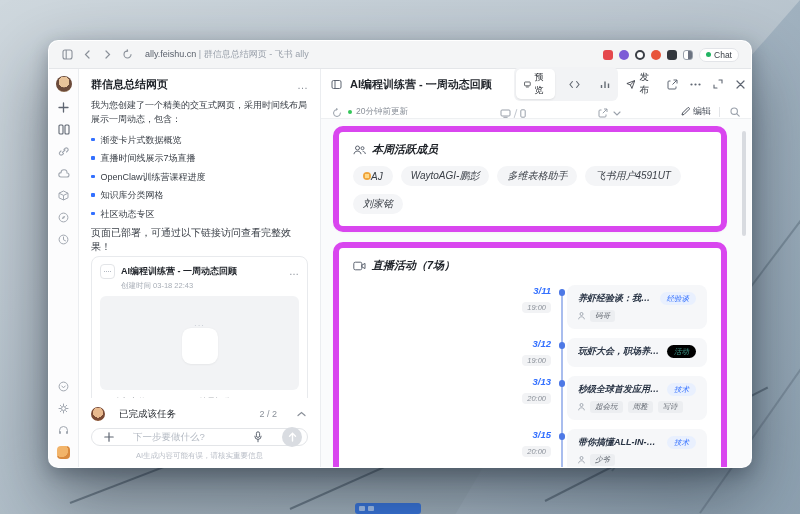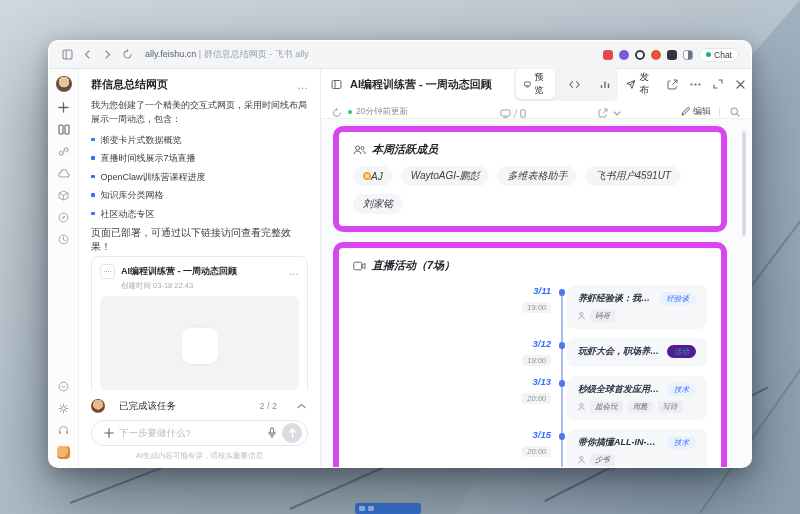--- a/index.html
+++ b/index.html
@@ -79,22 +79,22 @@
   .art-dots { position:absolute; left:50%; top:26%; transform:translateX(-50%); font-size:8px; color:#c4c9d0; letter-spacing:1px; }
   .art-foot { display:flex; align-items:center; margin-top:6px; font-size:8px; color:#646a73; gap:4px; }
   .art-foot .stars { color:#b9bec7; font-size:9px; letter-spacing:1.5px; }
   .af-spacer { flex:1; }
 
   .taskrow { display:flex; align-items:center; gap:14px; margin:9px 12px 0; }
   .task-av { width:14px; height:14px; border-radius:50%;
     background:radial-gradient(circle at 50% 40%, #e8b98e 0 45%, #7a4a35 46% 72%, #a06a46 73%); }
   .task-label { font-size:9.5px; color:#1f2329; flex:1; }
   .task-count { font-size:9px; color:#8a9099; margin-right:4px; }
-  .inputrow { margin:7px 12px 0; height:26px; border:1px solid #e3e5e8; border-radius:16px;
-    display:flex; align-items:center; padding:0 5px 0 10px; gap:4px; background:#fff; }
+  .inputrow { margin:7px 12px 0; height:18px; border:1px solid #e3e5e8; border-radius:16px;
+    display:flex; align-items:center; padding:0 5px 0 10px; gap:18px; background:#fff; }
   .ph { flex:1; font-size:9.5px; color:#b4bac3; white-space:nowrap; overflow:hidden; }
   .sendbtn { width:20px; height:20px; border-radius:50%; background:#d9dce1; display:flex; align-items:center; justify-content:center; color:#fff; }
   .disclaimer { text-align:center; font-size:7.5px; color:#b9bec7; padding:5px 0 6px; }
 
   
   .preview { flex:1; display:flex; flex-direction:column; min-width:0; background:#fff; }
   .pv-h1 { height:30px; flex:0 0 30px; display:flex; align-items:center; padding:0 10px; gap:8px; }
   .pv-title { font-size:11px; font-weight:bold; color:#1f2329; white-space:nowrap; }
   .seg { display:flex; align-items:center; background:#f2f3f5; border-radius:6px; padding:2px; gap:8px; margin-left:14px; }
   .seg .on { display:flex; align-items:center; gap:4px; background:#fff; border-radius:5px; padding:2px 8px;
@@ -136,21 +136,21 @@
   .tl-left { width:50px; flex:0 0 50px; text-align:right; }
   .tl-date { font-size:9.5px; font-weight:bold; color:#3370ff; }
   .tl-time { display:inline-block; margin-top:3px; background:#f2f3f5; border-radius:4px;
     padding:1px 5px; font-size:7.5px; color:#8a9099; }
   .tl-dot { position:absolute; left:57.5px; top:4px; width:6.5px; height:6.5px; border-radius:50%; background:#4e79e6; }
   .tl-card { flex:1; background:#f6f7f9; border-radius:8px; padding:7px 11px 7px; min-width:0; }
   .tl-trow { display:flex; align-items:center; gap:8px; }
   .tl-title { font-size:9px; font-weight:bold; color:#2a3546; white-space:nowrap; overflow:hidden; text-overflow:ellipsis; flex:1; }
   .badge { flex:0 0 auto; font-size:7.5px; border-radius:8px; padding:1.5px 7px; }
   .badge.blue   { background:#e9f0fe; color:#3370ff; }
-  .badge.teal   { background:#4c1d95; color:#3c9688; }
+  .badge.teal   { background:#000000; color:#3c9688; }
   .tl-tags { display:flex; align-items:center; gap:5px; margin-top:5px; }
   .tl-tags .person { color:#9aa1ab; display:flex; }
   .tag { font-size:7.5px; color:#646a73; background:#eceef1; border-radius:3px; padding:1px 5px; }
 
   svg { display:block; }
 </style>
 </head>
 <body>
 
 <div class="desktop">

